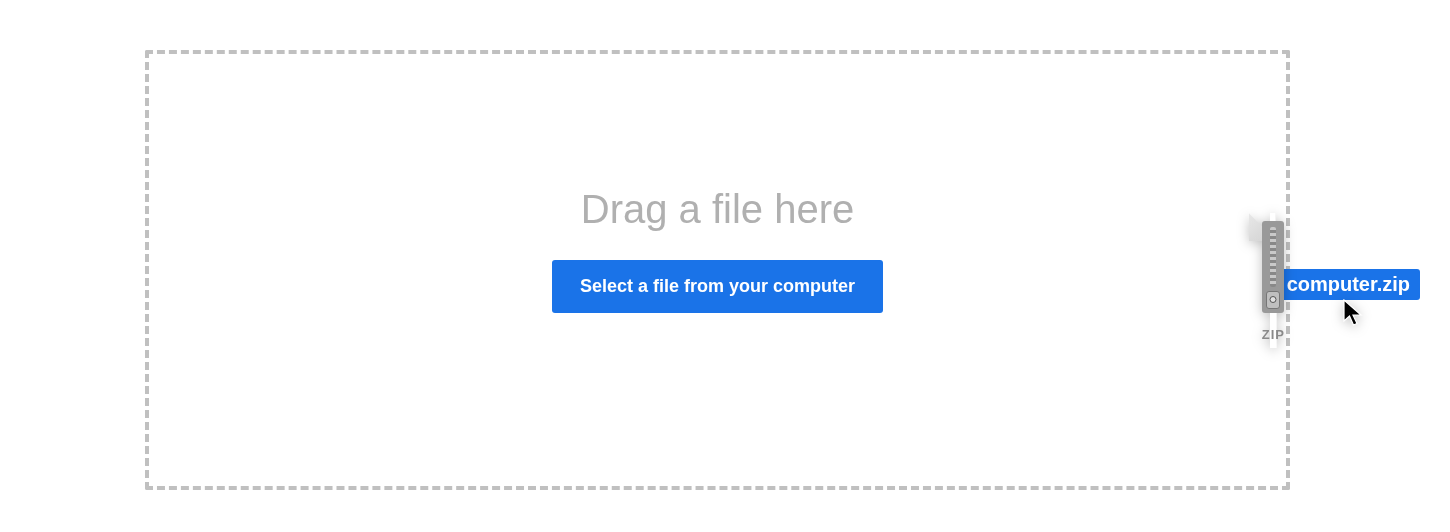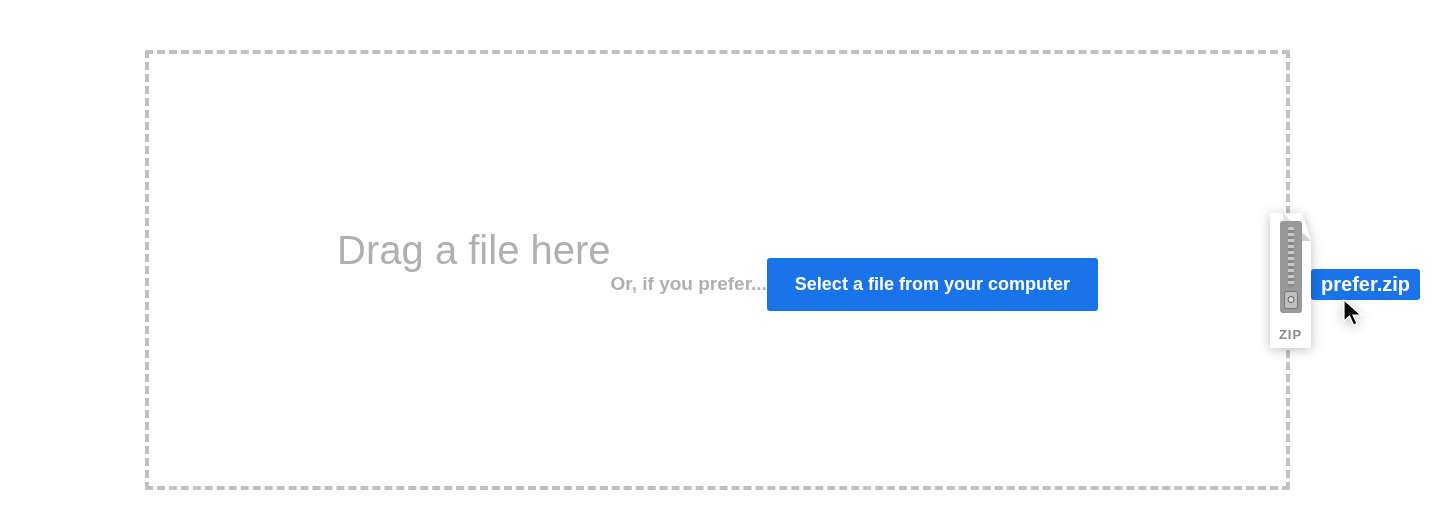--- a/index.html
+++ b/index.html
@@ -16,21 +16,21 @@
     }
     .dropzone {
       position: absolute;
       left: 145px;
       top: 50px;
       width: 1145px;
       height: 440px;
       border: 4px dashed #c0c0c0;
       border-radius: 2px;
       display: flex;
-      flex-direction: row;
+      flex-direction: column;
       align-items: center;
       justify-content: center;
     }
     .drop-heading {
       font-size: 40px;
       color: #b0b0b0;
       font-weight: 400;
       margin-top: -40px;
     }
     .drop-subtext {
@@ -154,30 +154,29 @@
       padding: 4px 10px;
       border-radius: 3px;
       white-space: nowrap;
     }
   </style>
 </head>
 <body>
 
 <div class="dropzone">
   <div class="drop-heading">Drag a file here</div>
-  <div class="drop-subtext">Or, if you prefer...</div>
   <button class="select-button">Select a file from your computer</button>
 </div>
 
 <div class="dragged-file">
   <div class="file-icon-wrap">
     <div class="file-page"></div>
     <div class="file-fold"></div>
     <div class="zip-track">
         <div class="zip-pull"></div>
       </div>
     <div class="file-ext">ZIP</div>
     <svg class="cursor-icon" width="24" height="30" viewBox="0 0 24 30">
       <path d="M1 1 L1 22 L6.5 17 L10.5 26 L14 24.5 L10 16 L18 16 Z" fill="#000000" stroke="#ffffff" stroke-width="1.2"></path>
     </svg>
   </div>
-  <div class="filename-label">prefer.zip</div>
+  <div class="filename-label">computer.zip</div>
 </div>
 
 </body></html>

